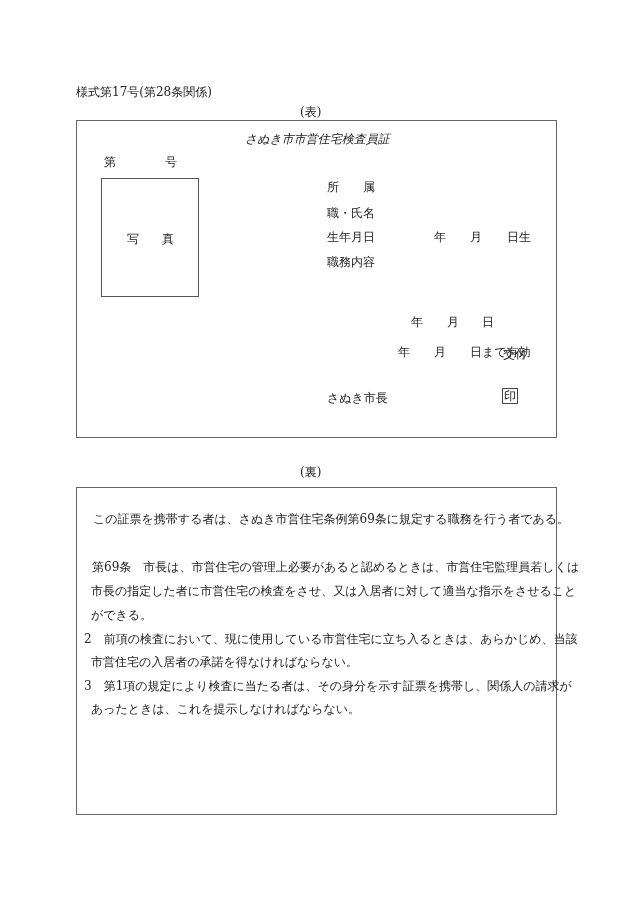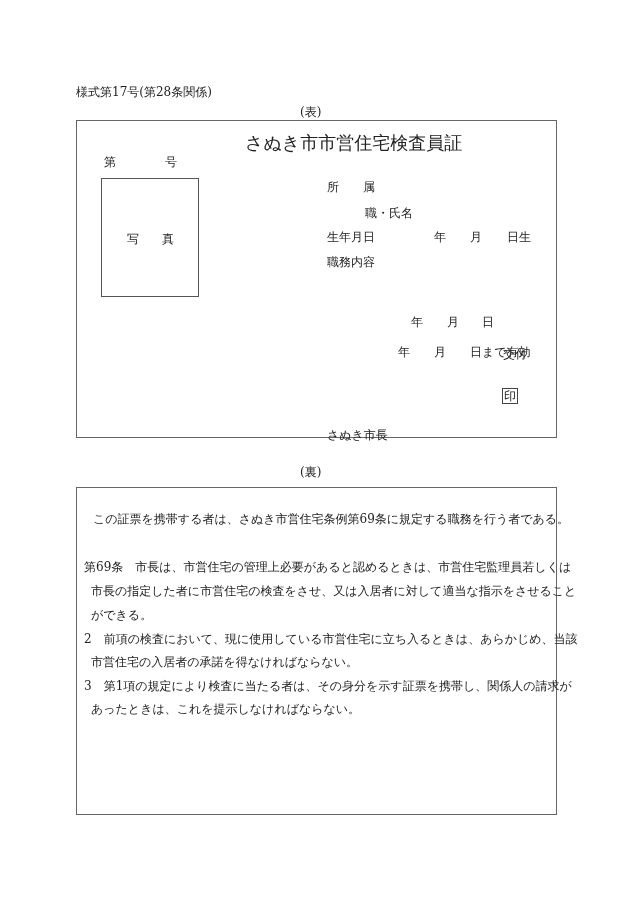--- a/index.html
+++ b/index.html
@@ -13,59 +13,59 @@
     .photo { position: absolute; border: 1px solid #555; box-sizing: border-box; }
     .seal { border: 1px solid #444; padding: 0 1px; line-height: 14px; display: inline-block; }
   </style>
 </head>
 <body>
 
 <div class="abs" style="left:76px; top:84px;">様式第17号(第28条関係)</div>
 <div class="abs" style="left:300px; top:104px;">(表)</div>
 
 <div class="box" style="left:76px; top:120px; width:481px; height:318px;">
-  <div class="abs" style="left:168px; top:10px; font-size:18px;">さぬき市市営住宅検査員証</div>
+  <div class="abs" style="left:168px; top:10px; font-size:12px;font-style:italic;">さぬき市市営住宅検査員証</div>
   <div class="abs" style="left:27px; top:33px;">第</div>
   <div class="abs" style="left:88px; top:33px;">号</div>
 
   <div class="photo" style="left:24px; top:57px; width:98px; height:119px;">
     <span class="abs" style="left:25px; top:52px;">写</span>
     <span class="abs" style="left:60px; top:52px;">真</span>
   </div>
 
   <div class="abs" style="left:250px; top:58px;">所</div>
   <div class="abs" style="left:286px; top:58px;">属</div>
-  <div class="abs" style="left:250px; top:84px;margin-left:38px;">職・氏名</div>
+  <div class="abs" style="left:250px; top:84px;">職・氏名</div>
   <div class="abs" style="left:250px; top:108px;">生年月日</div>
   <div class="abs" style="left:357px; top:108px;">年</div>
   <div class="abs" style="left:393px; top:108px;">月</div>
   <div class="abs" style="left:430px; top:108px;text-align:right;">日生</div>
   <div class="abs" style="left:250px; top:133px;">職務内容</div>
 
   <div class="abs" style="left:334px; top:193px;">年</div>
   <div class="abs" style="left:370px; top:193px;">月</div>
   <div class="abs" style="left:405px; top:193px;">日</div>
   <div class="abs" style="left:426px; top:193px;margin-top:32px;">交付</div>
 
   <div class="abs" style="left:321px; top:223px;">年</div>
   <div class="abs" style="left:357px; top:223px;">月</div>
   <div class="abs" style="left:393px; top:223px;text-align:center;">日まで有効</div>
 
-  <div class="abs" style="left:250px; top:269px;margin-top:37px;">さぬき市長</div>
+  <div class="abs" style="left:250px; top:269px;">さぬき市長</div>
   <div class="abs" style="left:425px; top:267px;">
     <span class="seal">印</span>
   </div>
 </div>
 
 <div class="abs" style="left:300px; top:464px;">(裏)</div>
 
 <div class="box" style="left:76px; top:487px; width:481px; height:328px;">
   <div class="abs" style="left:16px; top:23px;">この証票を携帯する者は、さぬき市営住宅条例第69条に規定する職務を行う者である。</div>
 
-  <div class="abs" style="left:7px; top:71px;">第69条　市長は、市営住宅の管理上必要があると認めるときは、市営住宅監理員若しくは</div>
+  <div class="abs" style="left:15px; top:71px;">第69条　市長は、市営住宅の管理上必要があると認めるときは、市営住宅監理員若しくは</div>
   <div class="abs" style="left:14px; top:95px;">市長の指定した者に市営住宅の検査をさせ、又は入居者に対して適当な指示をさせること</div>
   <div class="abs" style="left:14px; top:119px;">ができる。</div>
 
   <div class="abs" style="left:7px; top:143px;">2　前項の検査において、現に使用している市営住宅に立ち入るときは、あらかじめ、当該</div>
   <div class="abs" style="left:14px; top:166px;">市営住宅の入居者の承諾を得なければならない。</div>
 
   <div class="abs" style="left:7px; top:190px;">3　第1項の規定により検査に当たる者は、その身分を示す証票を携帯し、関係人の請求が</div>
   <div class="abs" style="left:14px; top:213px;text-align:center;">あったときは、これを提示しなければならない。</div>
 </div>
 

